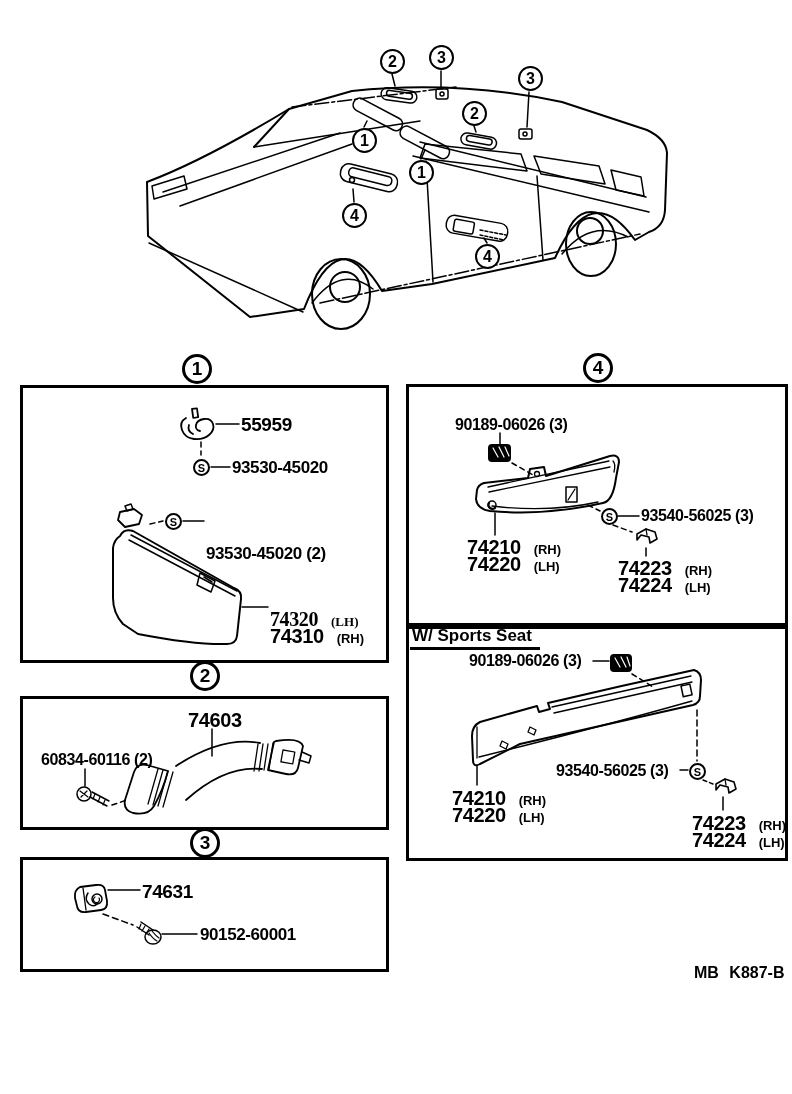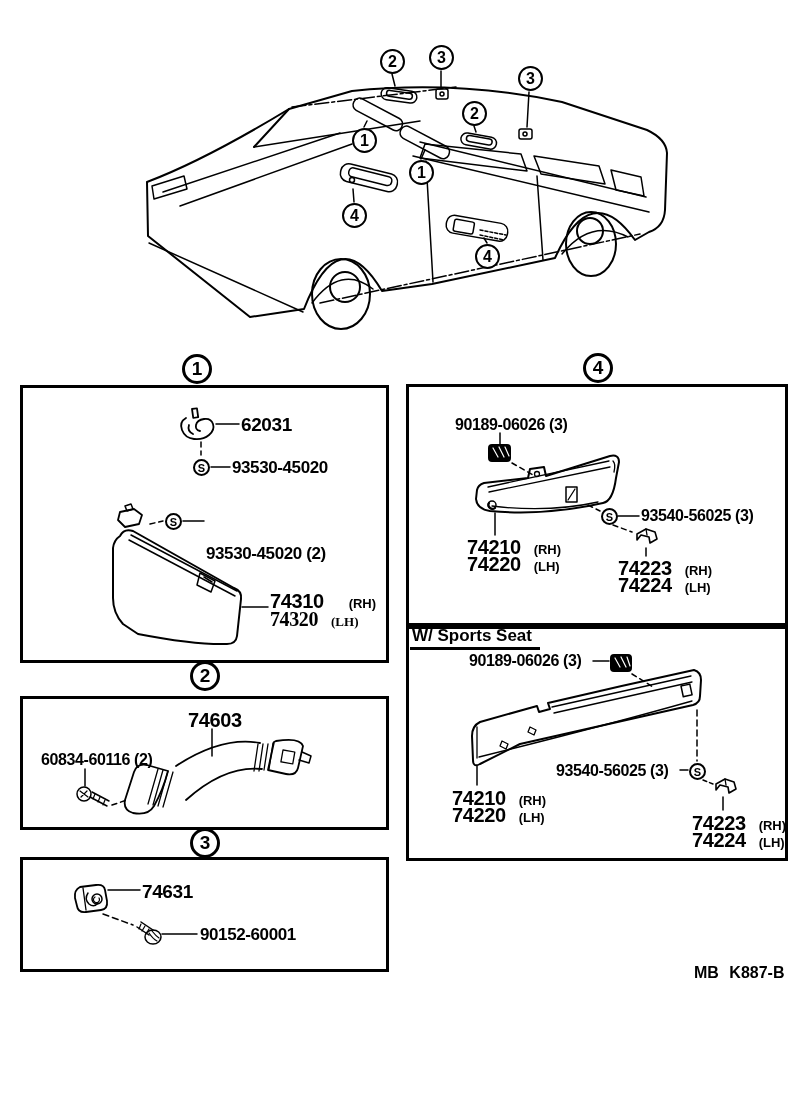--- a/index.html
+++ b/index.html
@@ -296,24 +296,24 @@
   <div class="smark" style="left:165px;top:513px;">
       <span>S</span>
     </div>
   <div class="smark" style="left:601px;top:508px;">
       <span>S</span>
     </div>
   <div class="smark" style="left:689px;top:763px;">
       <span>S</span>
     </div>
 
-  <div class="lbl fs19" style="left:241px;top:415px;">62031</div>
+  <div class="lbl fs19" style="left:241px;top:415px;">55959</div>
   <div class="lbl fs17" style="left:232px;top:459px;">93530-45020</div>
   <div class="lbl fs17" style="left:206px;top:513px;margin-top:32px;">93530-45020 (2)</div>
-  <div class="lbl row" style="left:270px;top:591px;gap:12px;">
+  <div class="lbl row" style="left:270px;top:626px;">
     <span class="fs20">74310</span>
     <span class="side">(RH)</span>
   </div>
   <div class="lbl row" style="left:270px;top:609px;font-family:Liberation Serif, serif;">
     <span class="fs20">74320</span>
     <span class="side">(LH)</span>
   </div>
 
   <div class="lbl fs20" style="left:188px;top:710px;">74603</div>
   <div class="lbl fs16" style="left:41px;top:752px;">60834-60116 (2)</div>

